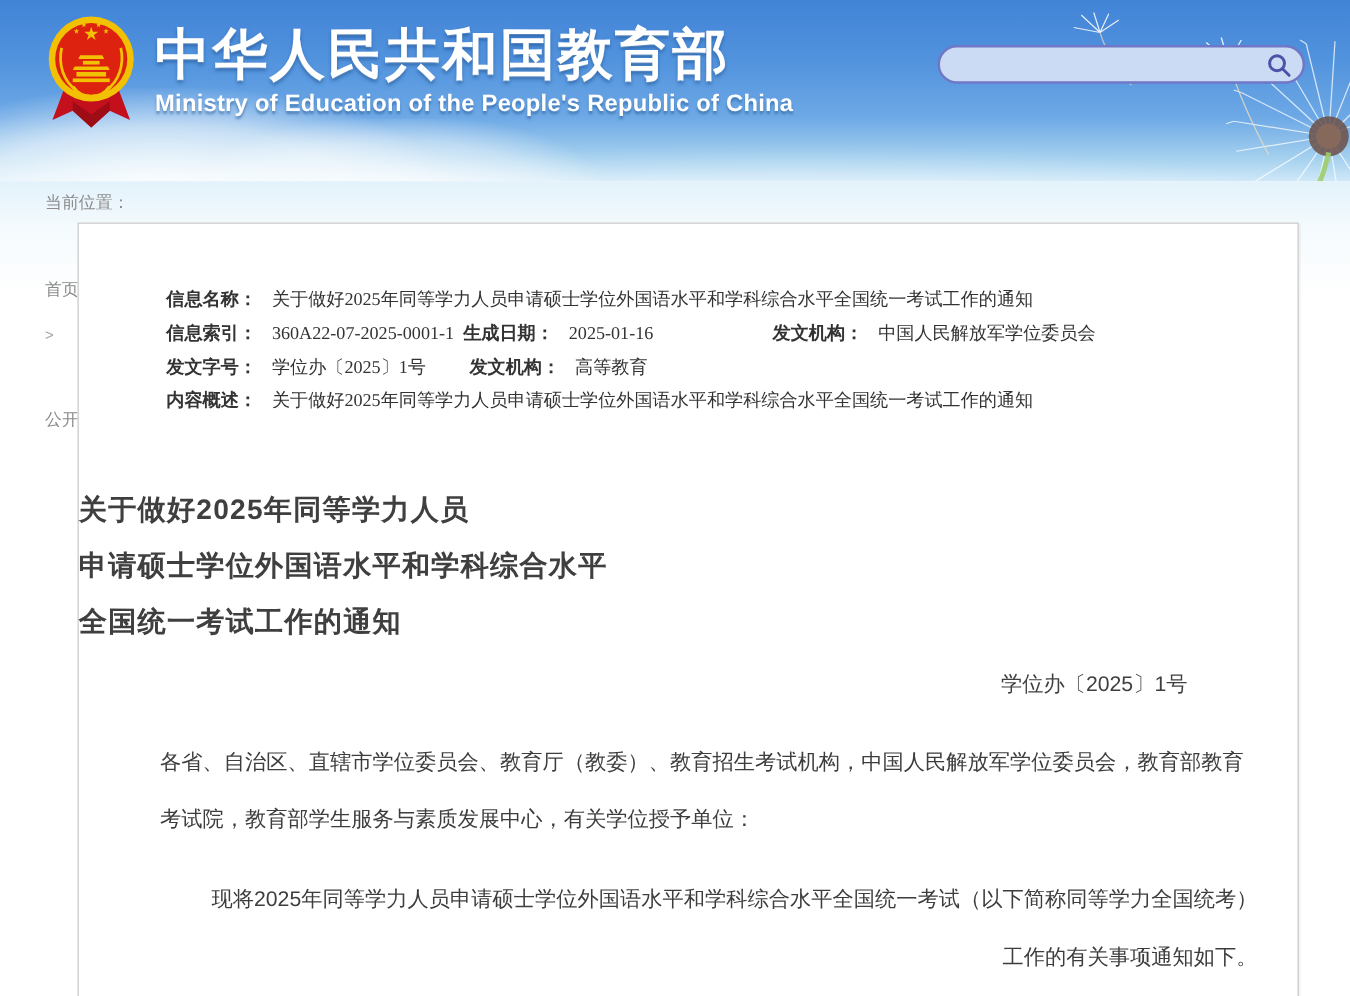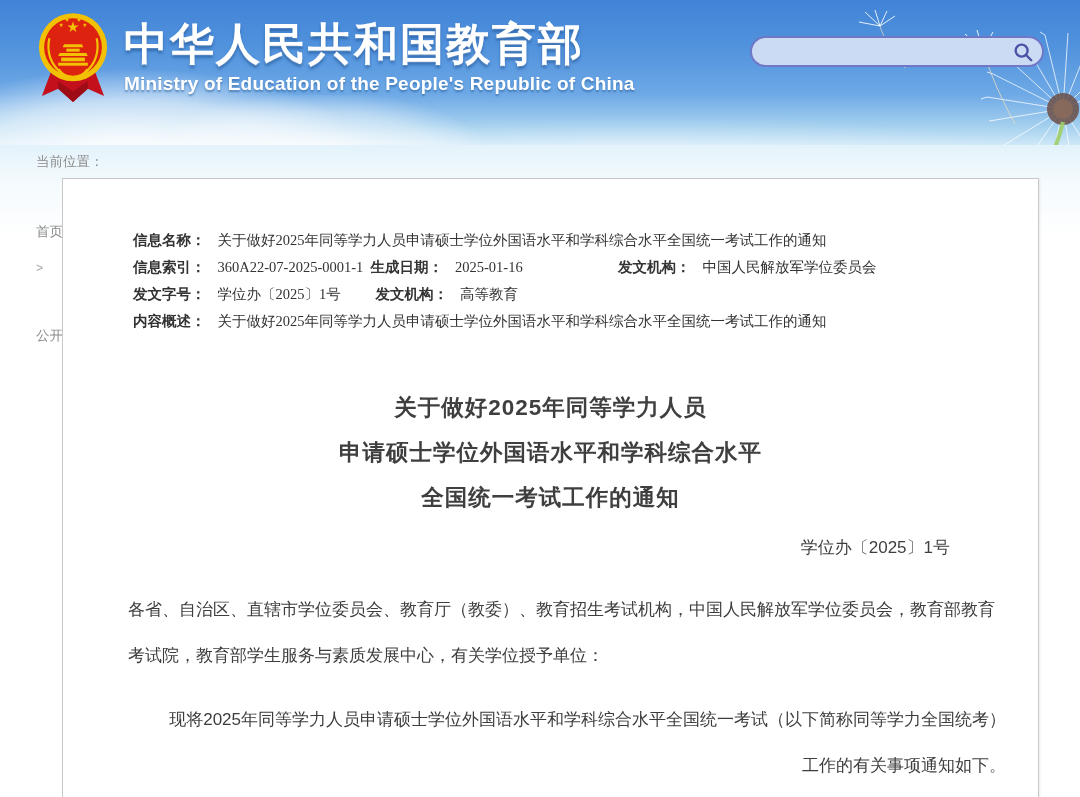--- a/index.html
+++ b/index.html
@@ -76,21 +76,21 @@
     font-family:"Liberation Serif","DejaVu Serif",serif;
     font-size:14.5px; color:#333333; line-height:27px;
   }
   .meta-row { display:flex; white-space:nowrap; }
   .meta-row .lbl { font-weight:bold; margin-right:12px; flex:0 0 auto; }
   .val-index { width:153px; flex:0 0 auto; }
   .val-date  { width:163px; flex:0 0 auto; }
   .val-docno { width:158px; flex:0 0 auto; }
 
   .doc-title {
-    margin-top:50px; text-align:center;
+    margin-top:50px; text-align:left;
     font-size:22.5px; font-weight:bold; color:#3f3f3f; line-height:45px;
     letter-spacing:1px;
   }
   .doc-number {
     margin-top:14px; padding-right:88px; text-align:right;
     font-size:17px; color:#3f3f3f; line-height:27px;
   }
   .doc-body { padding:0 32px 0 65px; font-size:17px; color:#3d3d3d; line-height:46px; }
   .para-1 { margin-top:26px; }
   .para-2 { margin-top:18px; text-indent:2em;text-align:right; }

